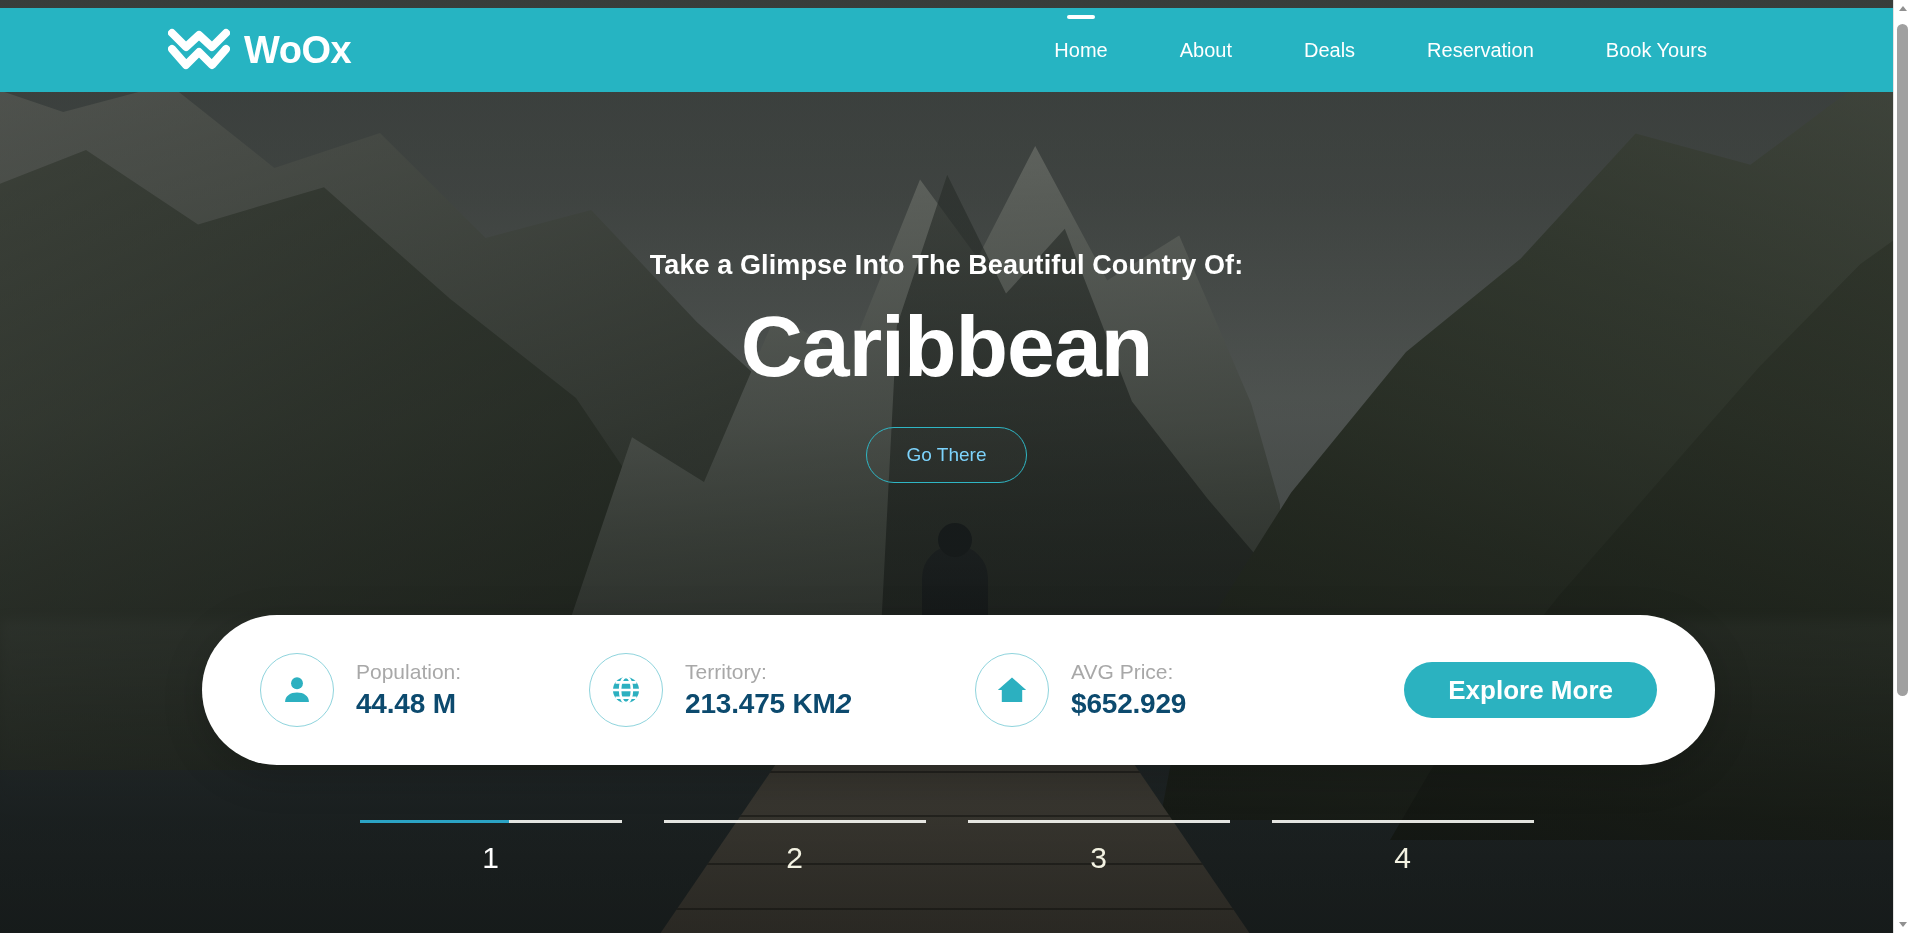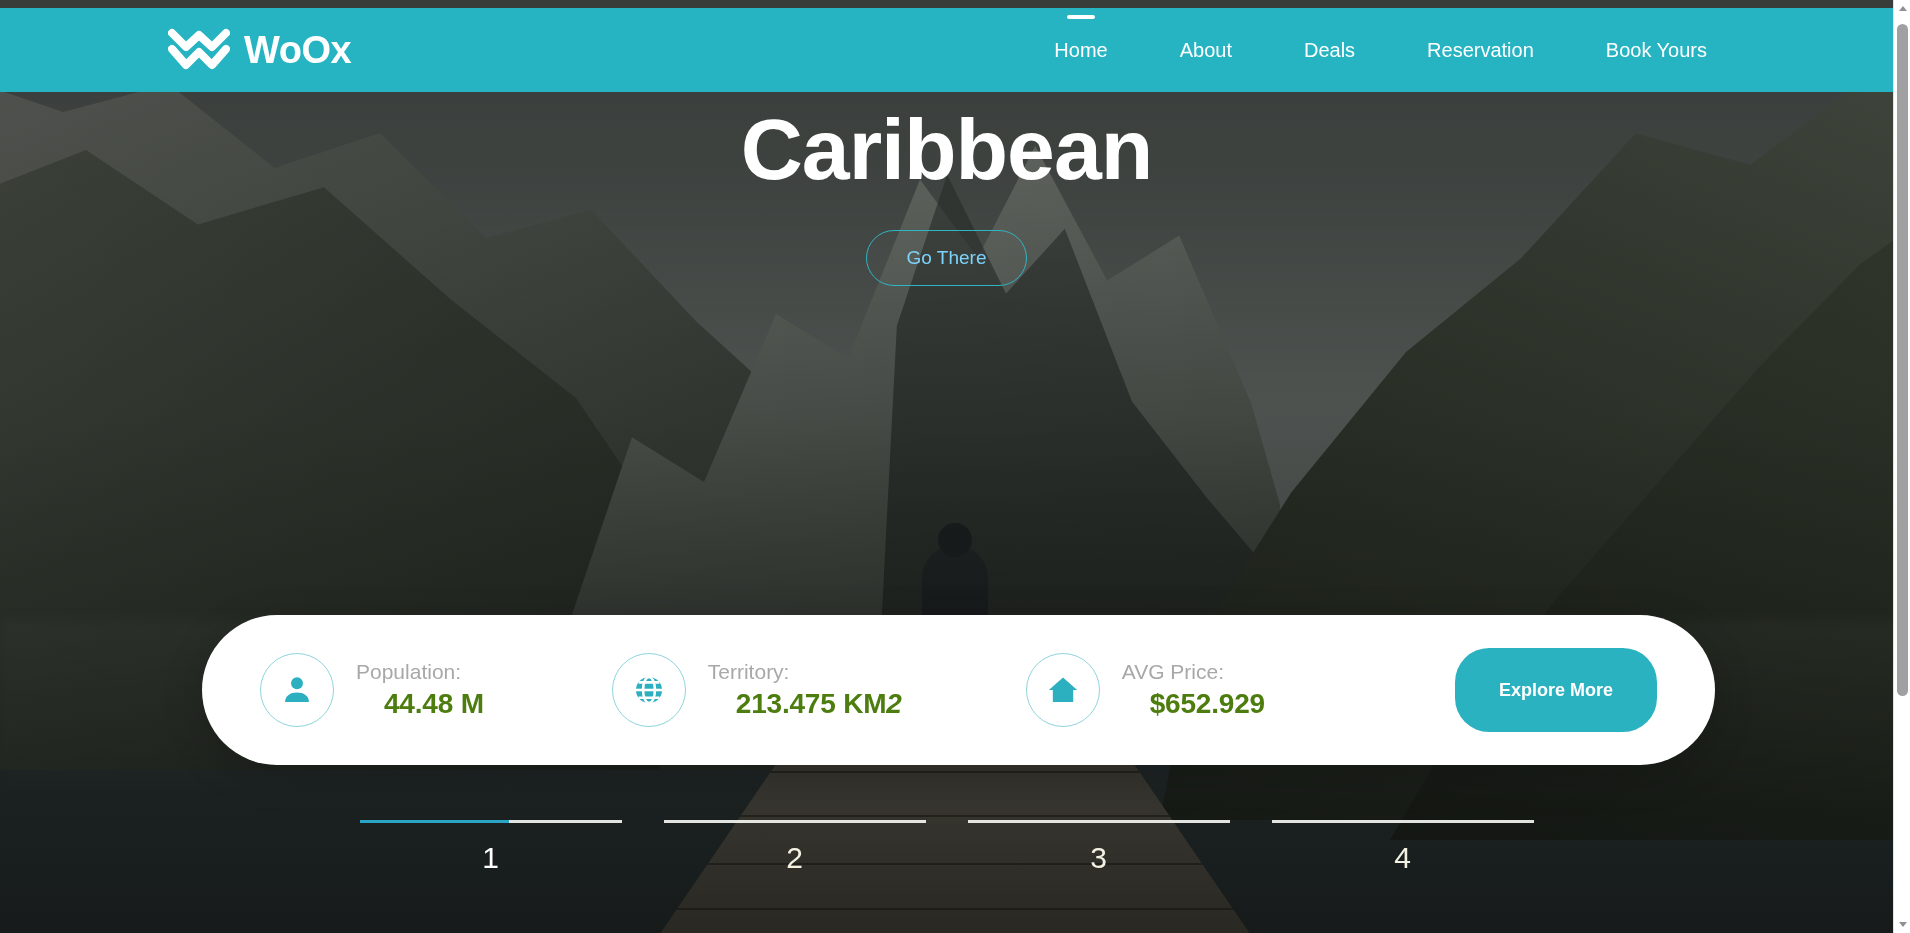--- a/index.html
+++ b/index.html
@@ -136,26 +136,26 @@
   .stat { display:flex; align-items:center; gap:22px; }
   .stat:nth-child(1) { margin-right:128px; }
   .stat:nth-child(2) { margin-right:124px; }
   .icon-circle {
     width:74px; height:74px; border-radius:50%;
     border:1.5px solid #8fd4dd; display:flex; align-items:center; justify-content:center;
     flex:none;
   }
   .stat-text { display:flex; flex-direction:column; gap:4px; }
   .stat-label { color:#a8a8a8; font-size:21px; font-weight:400; }
-  .stat-value { color:#4d7c0f; font-size:28px; font-weight:700; letter-spacing:-.2px;margin-left:28px; }
+  .stat-value { color:#0c4a6e; font-size:28px; font-weight:700; letter-spacing:-.2px; }
   .stat-value .unit-sq { font-style:italic; font-weight:700; }
   .explore-btn {
     margin-left:auto; background:#2bb2c0; color:#ffffff; border:none;
-    border-radius:34px; height:84px; padding:0 44px;
-    font-size:18px; font-weight:600; cursor:pointer;
+    border-radius:34px; height:56px; padding:0 44px;
+    font-size:26px; font-weight:600; cursor:pointer;
     font-family:"Liberation Sans", sans-serif;
   }
 
   
   .pagination {
     position:absolute; left:0; right:17px; top:820px; z-index:22;
     display:flex; justify-content:center; gap:42px;
   }
   .page-item { width:262px; cursor:pointer; }
   .page-bar {
@@ -230,20 +230,21 @@
     <nav class="nav">
       <div class="nav-item active">Home</div>
       <div class="nav-item">About</div>
       <div class="nav-item">Deals</div>
       <div class="nav-item">Reservation</div>
       <div class="nav-item">Book Yours</div>
     </nav>
   </div>
 
   <div class="hero-content">
+    <div class="eyebrow">Take a Glimpse Into The Beautiful Country Of:</div>
     <div class="title">Caribbean</div>
     <div class="go-there">Go There</div>
   </div>
 
   <div class="stats-card">
 
     <div class="stat">
       <span class="icon-circle">
         <svg width="34" height="34" viewBox="0 0 24 24" fill="#2cb0c0">
           <circle cx="12" cy="7.2" r="4.2"></circle>

